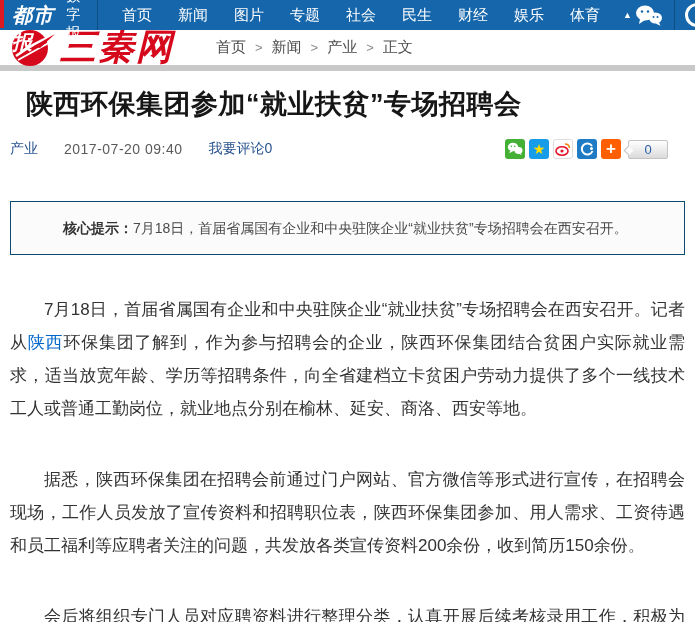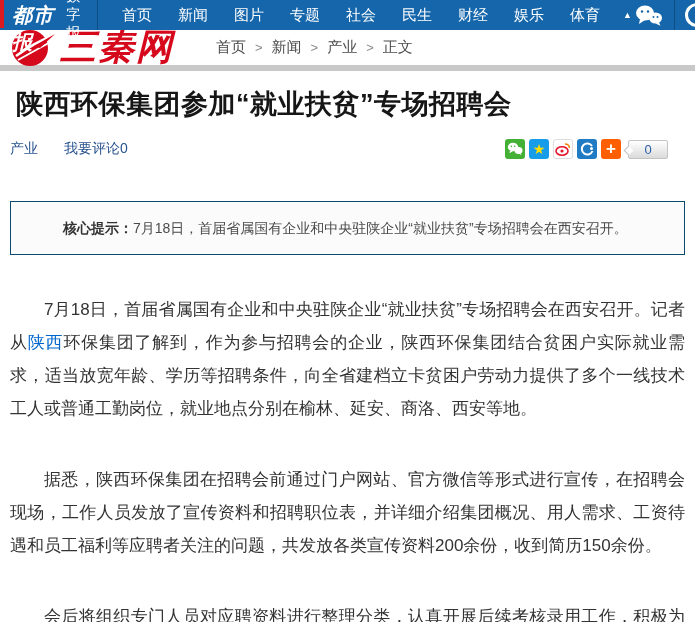--- a/index.html
+++ b/index.html
@@ -28,21 +28,21 @@
   .header { height:35px; display:flex; align-items:center; background:#fff; }
   .logo { margin-left:10px; display:flex; align-items:center; cursor:pointer; }
   .logo-text { font-family:"Liberation Serif",serif; font-weight:900; font-style:italic; font-size:36px; color:#d6081b; margin-left:4px; letter-spacing:2px; }
   .breadcrumb { margin-left:42px; font-size:15px; color:#4c4c4c; display:flex; align-items:center; }
   .crumb { cursor:pointer; }
   .crumb-sep { color:#8a8a8a; margin:0 9px; font-size:13px; }
   .graybar { height:6px; background:#c9c9c9; }
 
   
   .main { padding:0 10px; }
-  .article-title { font-size:27px; font-weight:bold; color:#161616; margin:15px 0 0 6px; letter-spacing:.5px; }
+  .article-title { font-size:27px; font-weight:bold; color:#161616; margin:15px 0 0 16px; letter-spacing:.5px; }
   .meta-row { display:flex; align-items:center; margin-top:17px; font-size:14px; }
   .meta-cat,.meta-source,.meta-comment { color:#29548f; cursor:pointer; }
   .meta-cat { margin-right:26px; }
   .meta-source { margin-right:26px; }
   .meta-date { color:#5a5a5a; margin-right:26px; letter-spacing:.5px; }
 
   .share-box { margin-left:auto; margin-right:17px; display:flex; align-items:center; }
   .sicon { width:20px; height:20px; border-radius:3px; margin-left:4px; display:flex; align-items:center; justify-content:center; cursor:pointer; }
   .sicon.wechat { background:#44b035; }
   .sicon.qzone  { background:#169ce8; }
@@ -124,20 +124,21 @@
     <span class="crumb">正文</span>
   </div>
 </div>
 <div class="graybar"></div>
 
 <div class="main">
   <h1 class="article-title">陕西环保集团参加“就业扶贫”专场招聘会</h1>
 
   <div class="meta-row">
     <span class="meta-cat">产业</span>
+    <span class="meta-date">2017-07-20 09:40</span>
     <span class="meta-comment">我要评论0</span>
 
     <div class="share-box">
       <span class="sicon wechat">
         <svg width="16" height="14" viewBox="0 0 16 14">
           <ellipse cx="6" cy="5" rx="5.2" ry="4.3" fill="#fff"></ellipse>
           <path d="M3 8.5 L2.4 11.2 L6 9 Z" fill="#fff"></path>
           <ellipse cx="11.5" cy="8.5" rx="4" ry="3.4" fill="#fff"></ellipse>
           <path d="M13.5 11 L14.6 13 L11.5 11.6 Z" fill="#fff"></path>
           <circle cx="4.3" cy="4.2" r=".8" fill="#44b035"></circle>
@@ -166,16 +167,16 @@
       <span class="counter">0</span>
     </div>
   </div>
 
   <div class="summary">
     <p><b>核心提示：</b><span>7月18日，首届省属国有企业和中央驻陕企业“就业扶贫”专场招聘会在西安召开。</span></p>
   </div>
 
   <div class="body-text">
     <p><span>7月18日，首届省属国有企业和中央驻陕企业“就业扶贫”专场招聘会在西安召开。记者从</span><span class="inline-link">陕西</span><span>环保集团了解到，作为参与招聘会的企业，陕西环保集团结合贫困户实际就业需求，适当放宽年龄、学历等招聘条件，向全省建档立卡贫困户劳动力提供了多个一线技术工人或普通工勤岗位，就业地点分别在榆林、延安、商洛、西安等地。</span></p>
-    <p>据悉，陕西环保集团在招聘会前通过门户网站、官方微信等形式进行宣传，在招聘会现场，工作人员发放了宣传资料和招聘职位表，并详细介绍集团概况、用人需求、工资待遇和员工福利等应聘者关注的问题，共发放各类宣传资料200余份，收到简历150余份。</p>
+    <p>据悉，陕西环保集团在招聘会前通过门户网站、官方微信等形式进行宣传，在招聘会现场，工作人员发放了宣传资料和招聘职位表，陕西环保集团参加、用人需求、工资待遇和员工福利等应聘者关注的问题，共发放各类宣传资料200余份，收到简历150余份。</p>
     <p>会后将组织专门人员对应聘资料进行整理分类，认真开展后续考核录用工作，积极为我省贫困户劳动力提供就业岗位，以实际行动践行国有企业社会责任，切实通过就业帮扶助力脱贫攻坚。本报记者 王媚</p>
   </div>
 </div>
 
 </body></html>

